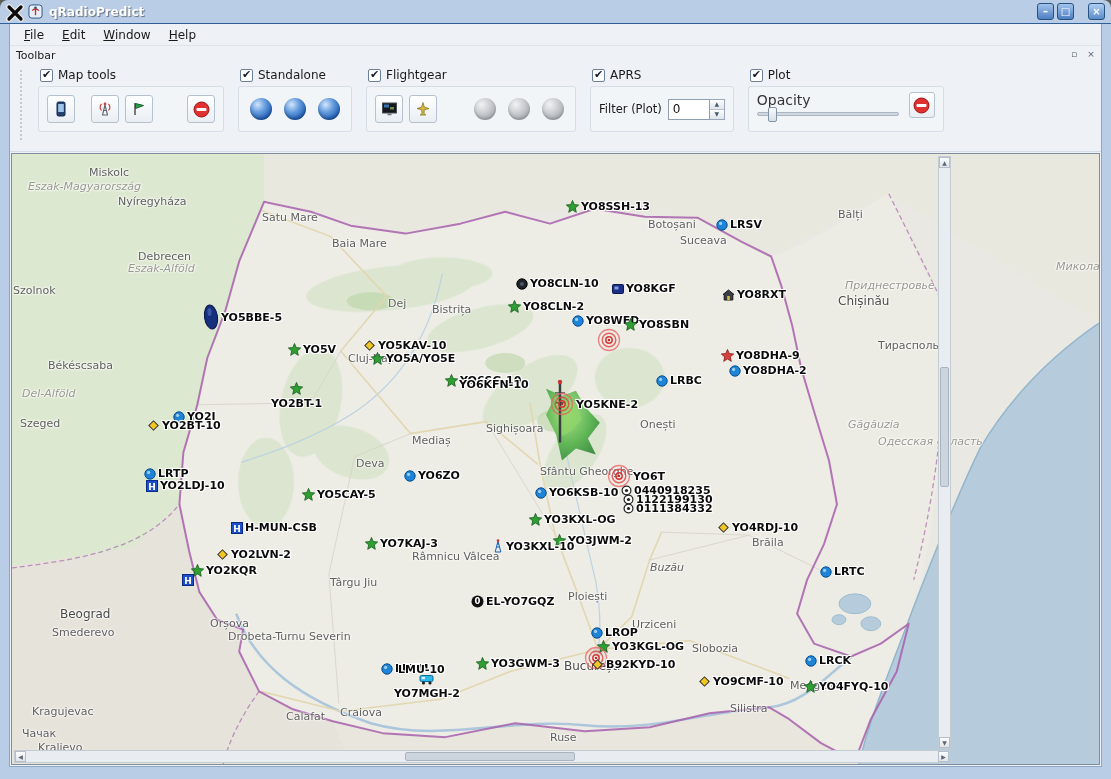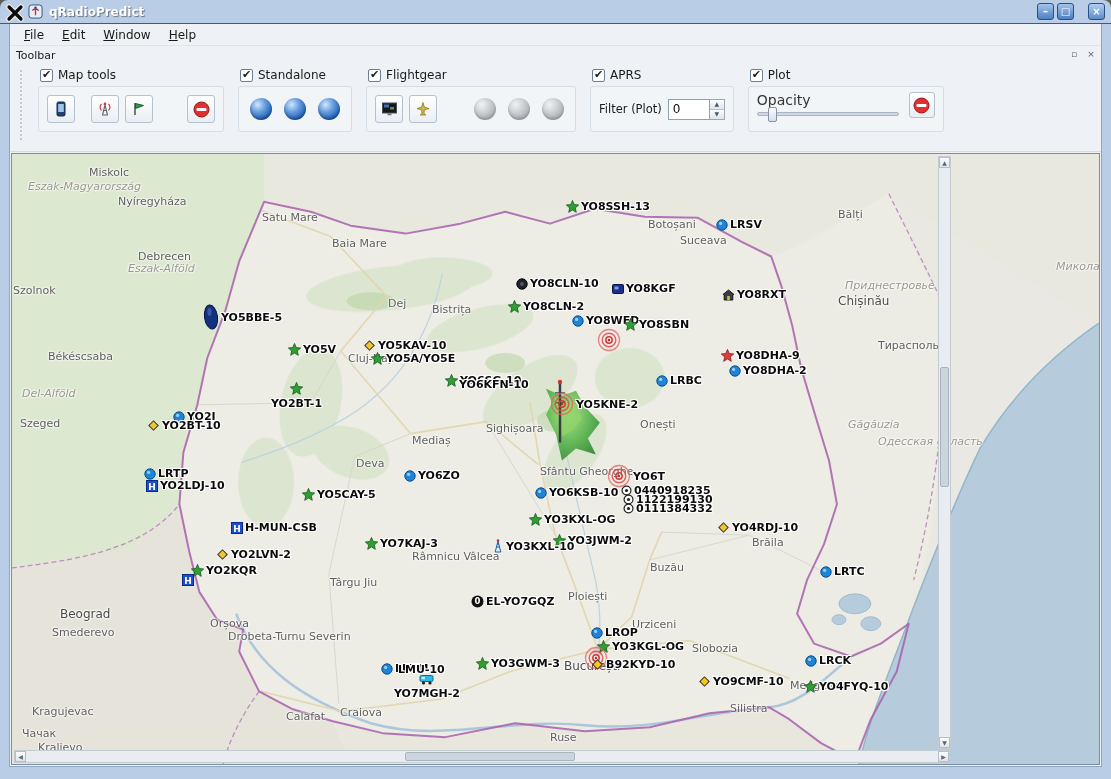--- a/index.html
+++ b/index.html
@@ -431,29 +431,29 @@
           <span class="maplabel city" style="left: 1px; top: 130px;">Szolnok</span>
           <span class="maplabel city" style="left: 376px; top: 143px;">Dej</span>
           <span class="maplabel city" style="left: 420px; top: 149px;">Bistrița</span>
           <span class="maplabel city" style="left: 336px; top: 198px;">Cluj-Napoca</span>
           <span class="maplabel region" style="left: 833px; top: 125px;">Приднестровье</span>
           <span class="maplabel capital" style="left: 826px; top: 140px;">Chișinău</span>
           <span class="maplabel city" style="left: 866px; top: 185px;">Тирасполь</span>
           <span class="maplabel region" style="left: 1044px; top: 106px;">Микола</span>
           <span class="maplabel region" style="left: 866px; top: 281px;">Одесская область</span>
           <span class="maplabel region" style="left: 836px; top: 264px;">Găgăuzia</span>
-          <span class="maplabel city" style="left: 36px; top: 196px;">Békéscsaba</span>
+          <span class="maplabel city" style="left: 36px; top: 205px;">Békéscsaba</span>
           <span class="maplabel region" style="left: 10px; top: 233px;">Del-Alföld</span>
           <span class="maplabel city" style="left: 8px; top: 263px;">Szeged</span>
           <span class="maplabel city" style="left: 400px; top: 280px;">Mediaș</span>
           <span class="maplabel city" style="left: 474px; top: 268px;">Sighișoara</span>
           <span class="maplabel city" style="left: 344px; top: 303px;">Deva</span>
           <span class="maplabel city" style="left: 528px; top: 311px;">Sfântu Gheorghe</span>
           <span class="maplabel city" style="left: 628px; top: 264px;">Onești</span>
-          <span class="maplabel city" style="left: 638px; top: 407px;">Buzău</span>
+          <span class="maplabel city" style="left: 638px; top: 407px; font-style: italic;">Buzău</span>
           <span class="maplabel city" style="left: 740px; top: 382px;">Brăila</span>
           <span class="maplabel city" style="left: 400px; top: 396px;">Râmnicu Vâlcea</span>
           <span class="maplabel city" style="left: 318px; top: 422px;">Târgu Jiu</span>
           <span class="maplabel city" style="left: 556px; top: 436px;">Ploiești</span>
           <span class="maplabel capital" style="left: 552px; top: 505px;">București</span>
           <span class="maplabel city" style="left: 620px; top: 464px;">Urziceni</span>
           <span class="maplabel city" style="left: 680px; top: 488px;">Slobozia</span>
           <span class="maplabel capital" style="left: 48px; top: 453px;">Beograd</span>
           <span class="maplabel city" style="left: 40px; top: 472px;">Smederevo</span>
           <span class="maplabel city" style="left: 198px; top: 463px;">Orșova</span>

